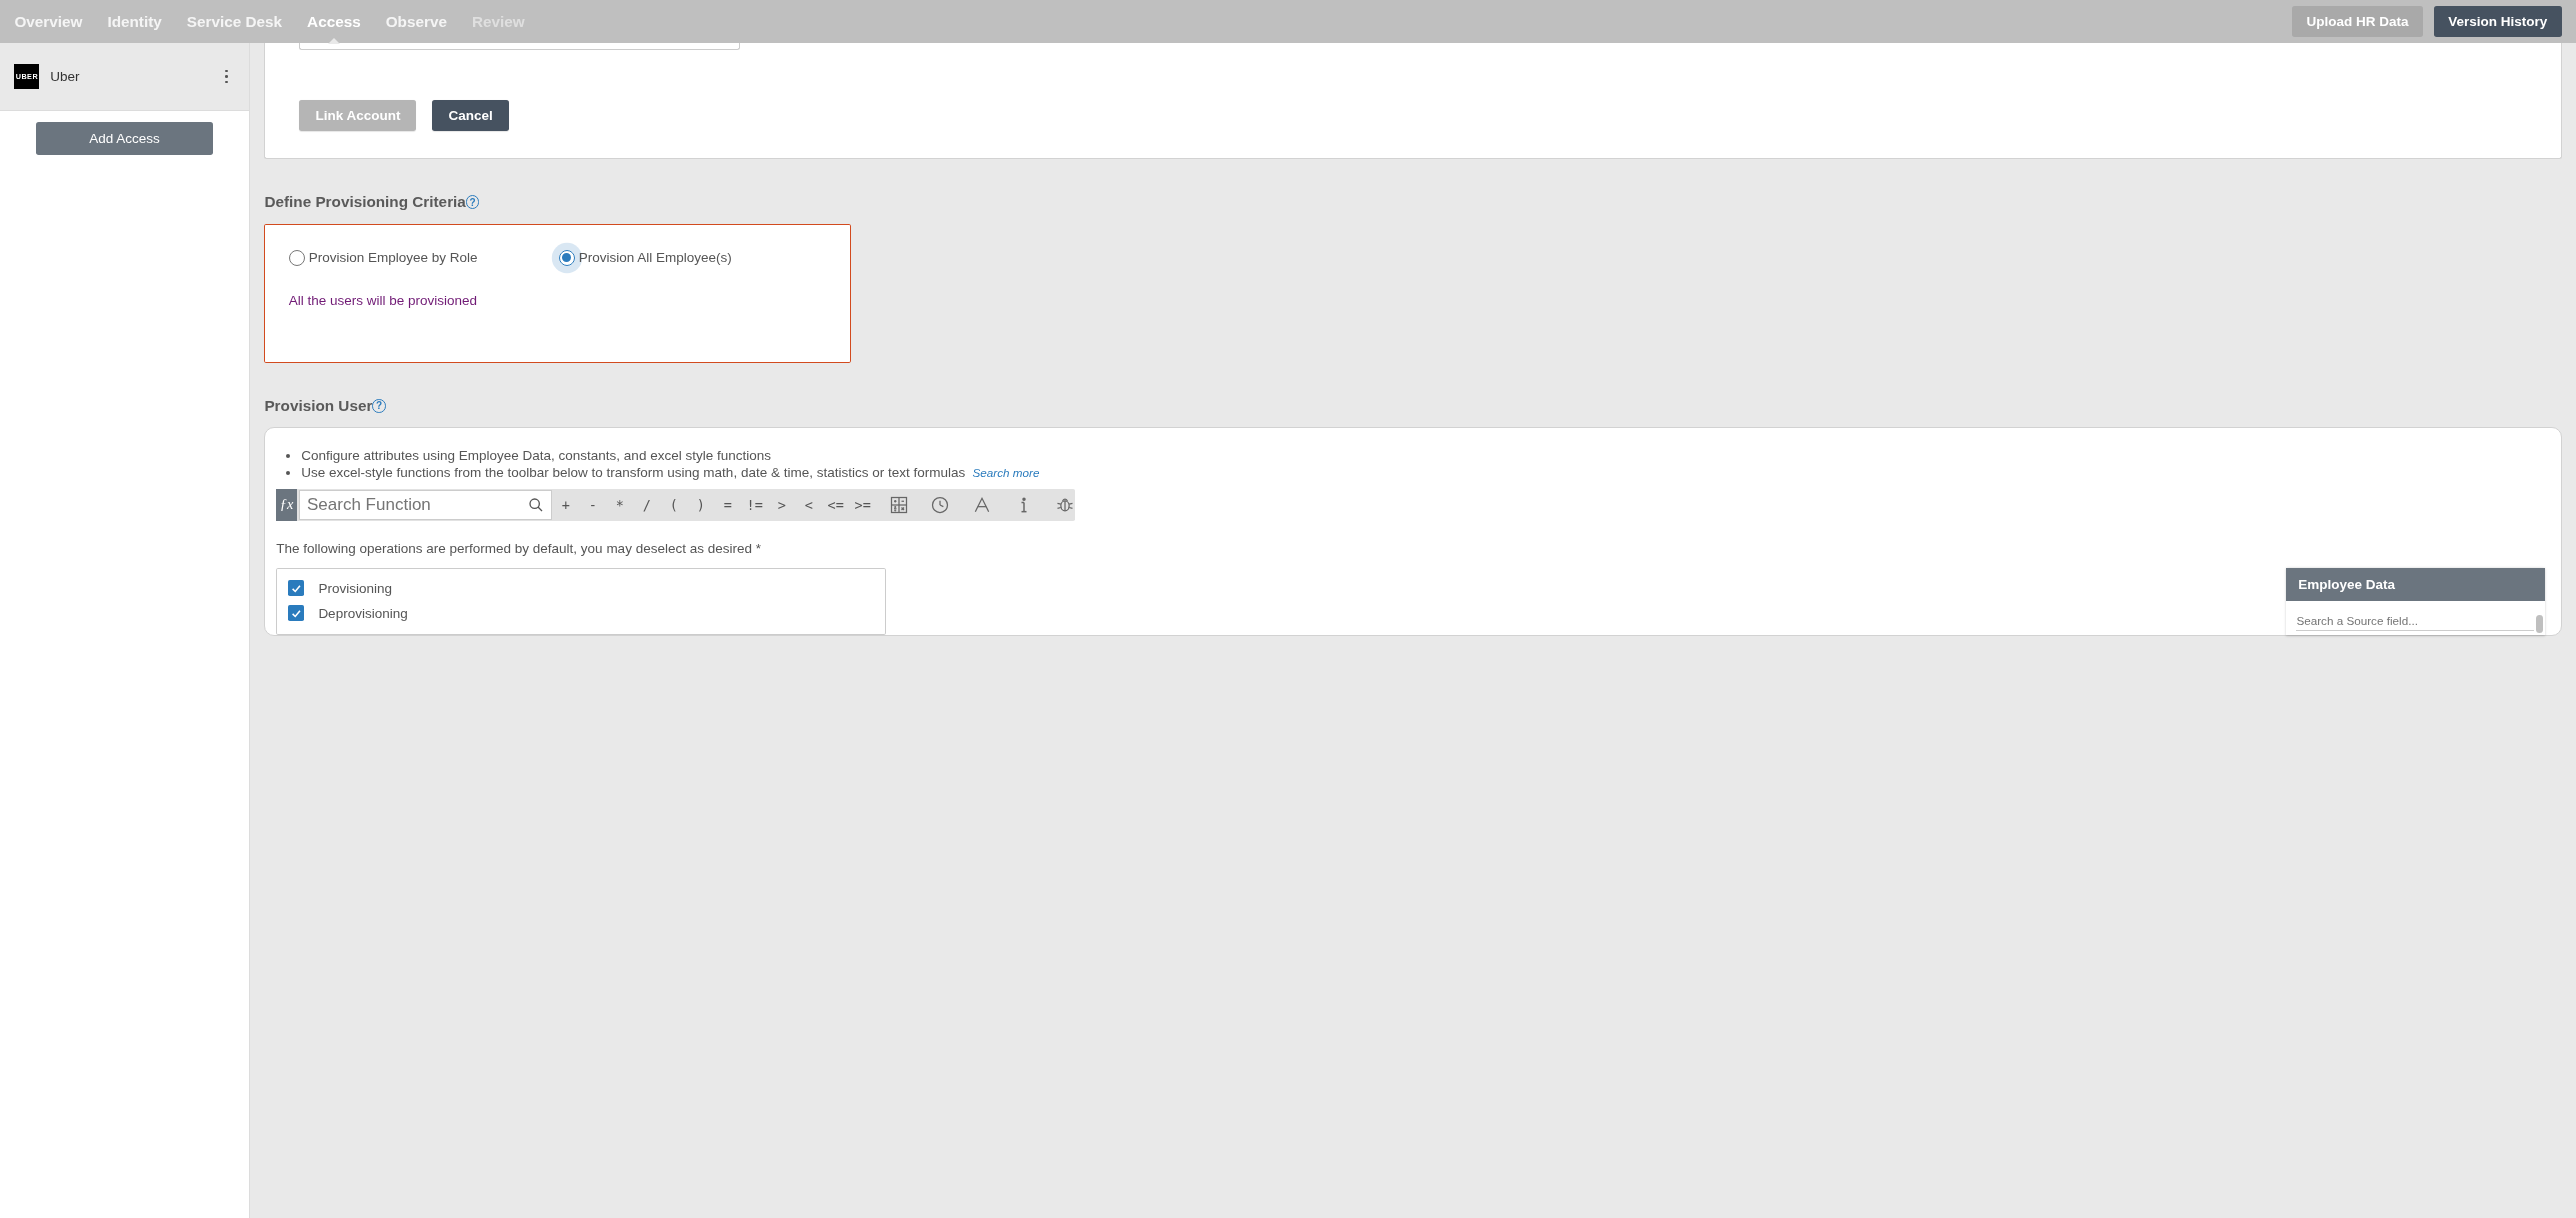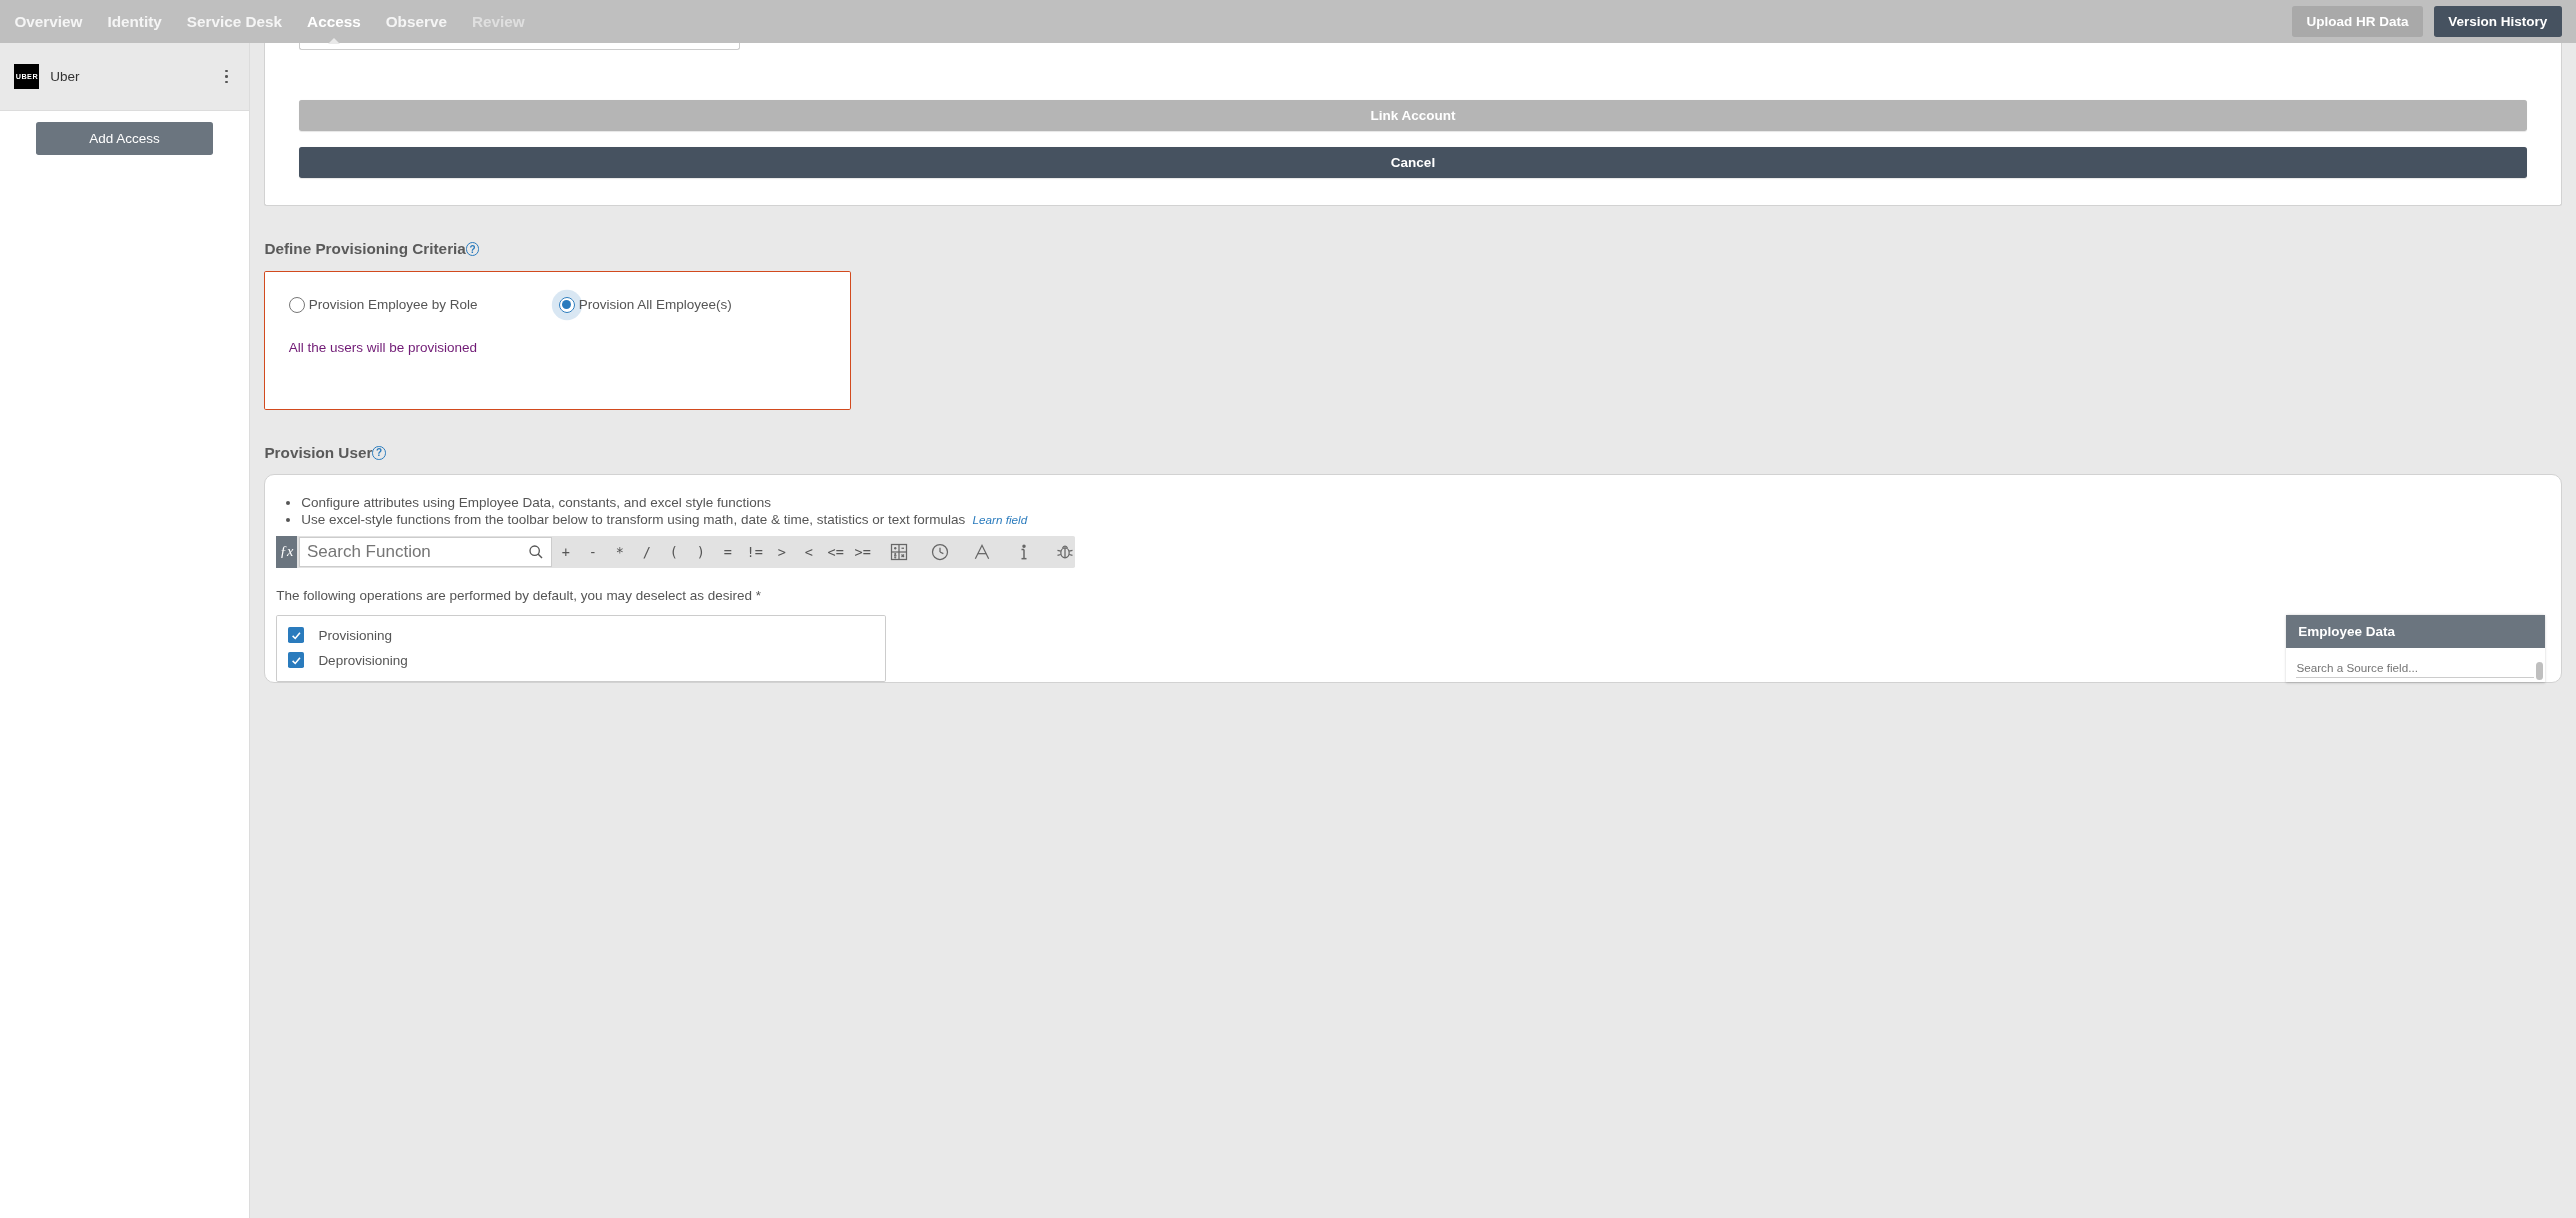--- a/index.html
+++ b/index.html
@@ -28,21 +28,21 @@
   .add-access-wrap { padding: 10.8px 36px; }
   .add-access-btn { width: 100%; background:#6b757f; color:#fff; border:none; border-radius:2.7px; padding:9px 0; font-size:13.5px; font-weight:500; cursor:pointer; }
 
   .main { flex:1; background:#e9e9e9; padding: 0 14.4px 14.4px 14.4px; overflow:auto; }
 
   .card { background:#fff; border:0.9px solid #d2d2d2; border-radius:10px; }
 
   .top-card { padding: 0 0 27px 0; border-top:none; border-radius:0 0 2.7px 2.7px;}
   .top-inner { padding: 0 34px; }
   .input-stub { border:0.9px solid #ccc; border-top:none; height:7.2px; width:441px; margin-bottom:50px; margin-left:0; border-radius:0 0 2.7px 2.7px;}
-  .btn-row { display:flex; gap:16px;flex-direction:column; }
+  .btn-row { display:flex; gap:16px; }
   .btn { border:none; border-radius:2.7px; padding:8px 16px; font-size:13.5px; font-weight:600; cursor:pointer; box-shadow: 0 0.9px 0.9px rgba(0,0,0,0.1);}
   .btn.disabled { background:#b5b5b5; color:#fff; }
   .btn.dark { background:#465260; color:#fff; }
 
   .section-header { display:flex; align-items:center; gap:0; margin:34px 0 12.6px 0; }
   .section-title { font-size:15.3px; font-weight:700; color:#5a5a5a; }
   .help-icon { width:13.5px; height:13.5px; border:1.4px solid #2a7bbd; border-radius:50%; color:#2a7bbd; font-size:10px; font-weight:700; display:inline-flex; align-items:center; justify-content:center; cursor:pointer;}
 
   .prov-box { border:1.8px solid #d24a1e; background:#fff; padding: 25px 23.4px 54px 23.4px; width:587px; border-radius:1.8px;}
   .radio-row { display:flex; gap:81px; align-items:center;}
@@ -153,21 +153,21 @@
     <div class="section-header">
       <span class="section-title">Provision User</span>
       <span class="help-icon">?</span>
     </div>
 
     <div class="card prov-user-card">
       <ul class="bullets">
         <li>Configure attributes using Employee Data, constants, and excel style functions</li>
         <li>
           <span>Use excel-style functions from the toolbar below to transform using math, date &amp; time, statistics or text formulas</span>
-          <a class="learn-more">Learn field</a>
+          <a class="learn-more">Search more</a>
         </li>
       </ul>
 
       <div class="fx-bar">
         <div class="fx-label">ƒx</div>
         <div class="fx-search">
           <input type="text" placeholder="Search Function" style="">
           <svg class="fx-mag" viewBox="0 0 24 24" fill="none" stroke="currentColor" stroke-width="2">
               <circle cx="10" cy="10" r="7"></circle>
               <line x1="21" y1="21" x2="15" y2="15"></line>

